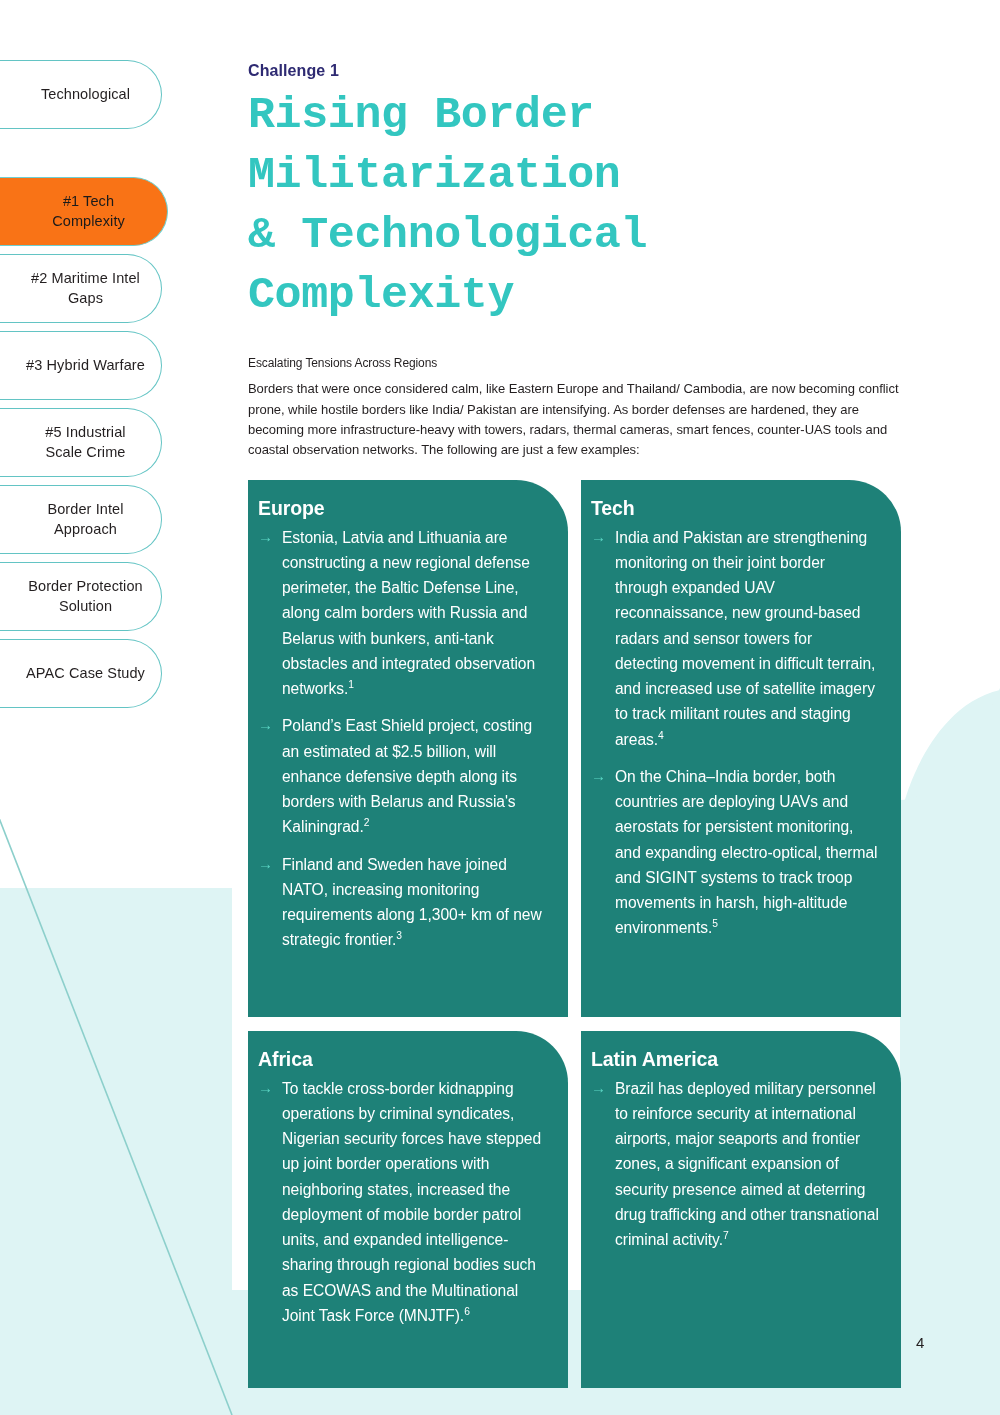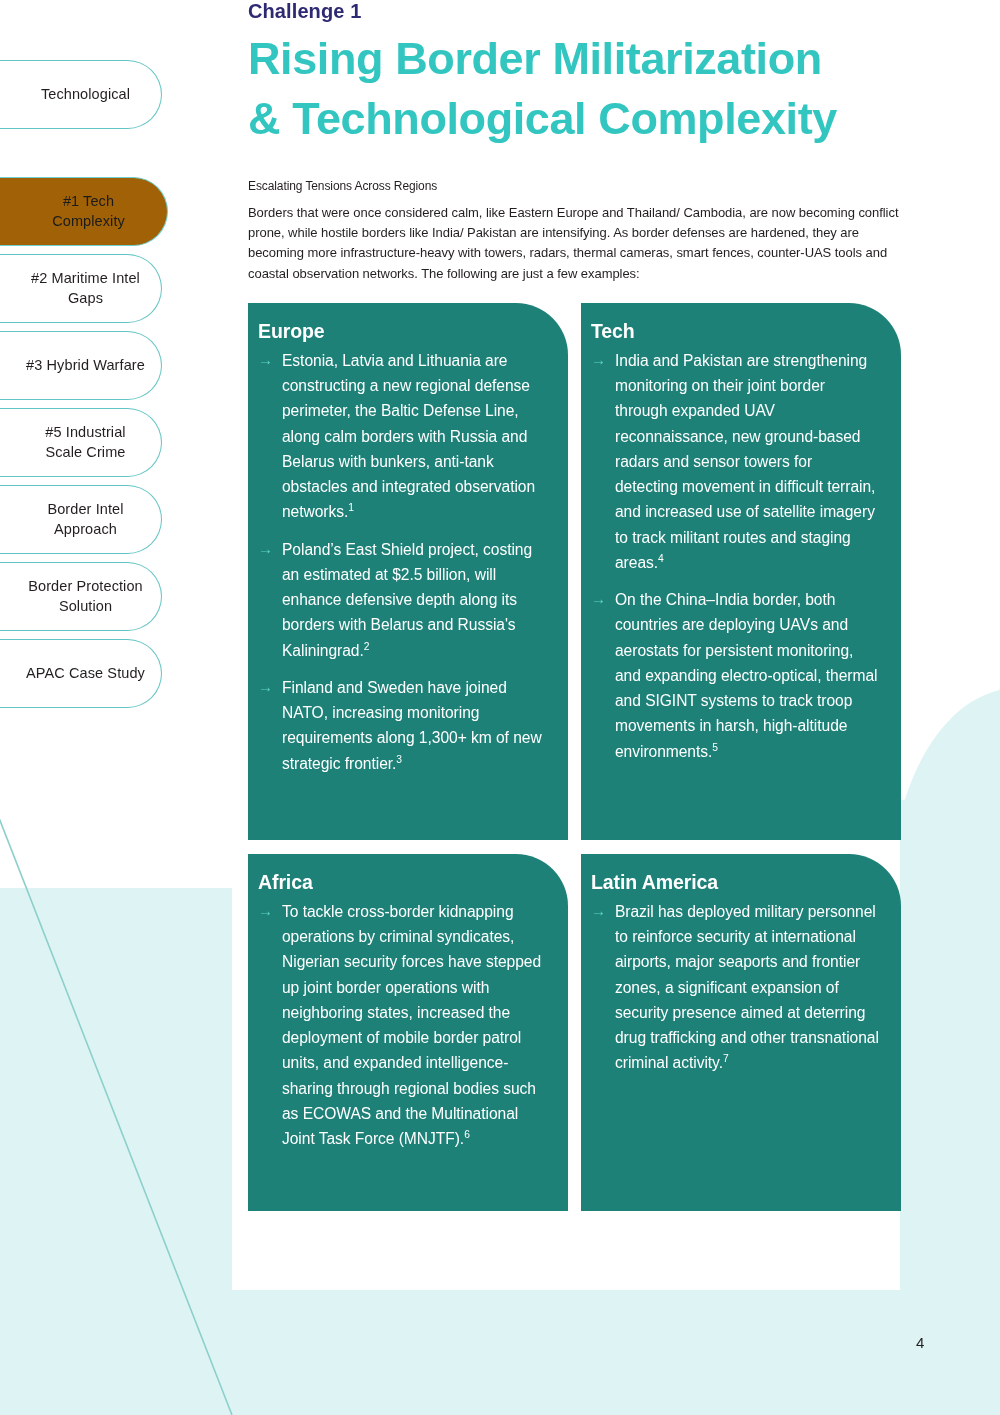--- a/index.html
+++ b/index.html
@@ -42,21 +42,21 @@
     border-top-right-radius: 40px;
     border-bottom-right-radius: 40px;
     background: #ffffff;
     display: flex;
     align-items: center;
     justify-content: center;
     padding: 6px 16px 6px 26px;
   }
   .side-tab.active {
     width: 168px;
-    background: #a16207;
+    background: #f97316;
     border-color: #6ECFD1;
     margin-top: 48px;
   }
   .side-tab-label {
     font-size: 14.5px;
     line-height: 1.32;
     color: #231f20;
     text-align: center;
     letter-spacing: 0.1px;
   }
@@ -66,32 +66,34 @@
 
   
   #main {
     position: absolute;
     left: 248px;
     top: 0;
     width: 660px;
     z-index: 3;
   }
   #eyebrow {
-    font-size: 20px;
+    margin-top: 62px;
+    font-size: 16px;
     font-weight: bold;
     color: #2E2A72;
     letter-spacing: 0.1px;
   }
   #page-title {
     margin-top: 6px;
     font-size: 45px;
     line-height: 1.33;
     color: #33C6C0;
     letter-spacing: -0.4px;
     white-space: pre-line;
+    font-family: Liberation Mono, monospace;
   }
   #section-heading {
     margin-top: 30px;
     font-size: 12px;
     font-weight: normal;
     color: #231f20;
     letter-spacing: -0.1px;
   }
   #intro-paragraph {
     margin-top: 0;

